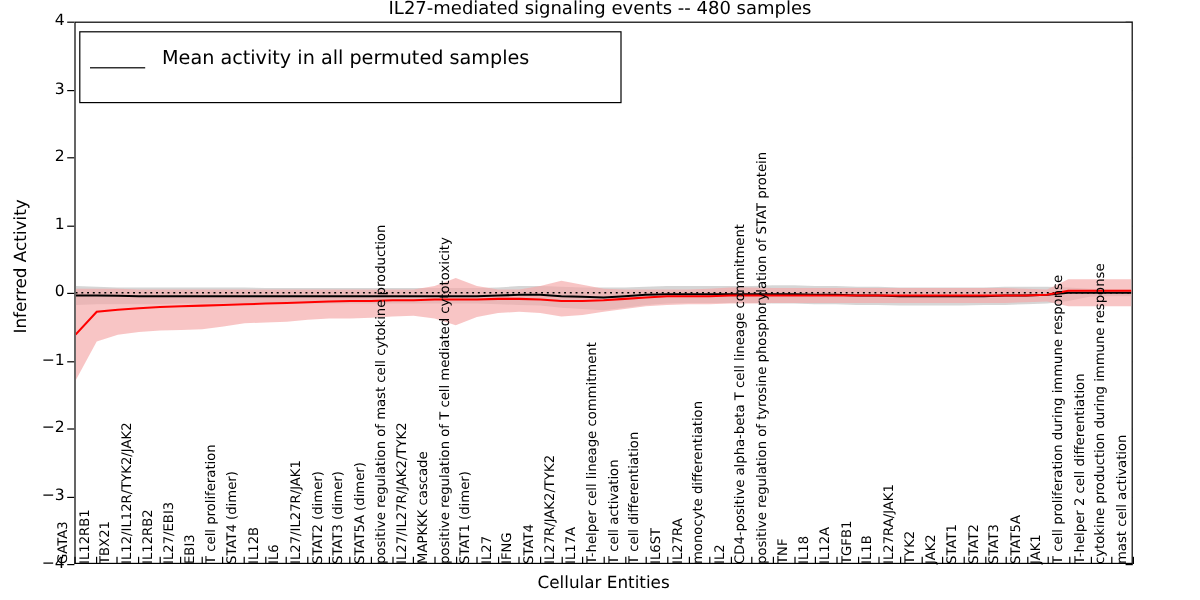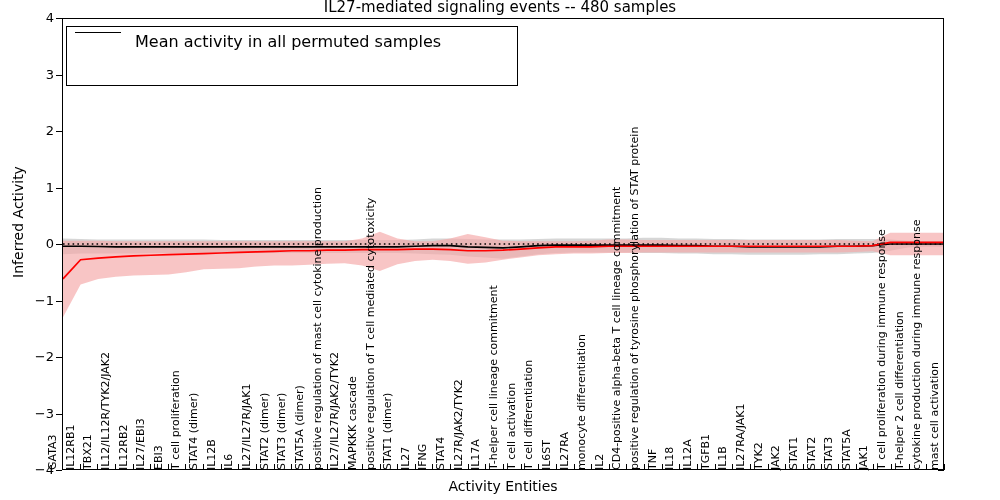--- a/index.html
+++ b/index.html
@@ -14,21 +14,21 @@
   .ytick{position:absolute;right:946px;width:40px;text-align:right;font-size:13px;color:#000;}
   .ytickmark{position:absolute;left:56px;width:6px;height:1px;background:#000;}
   .ytickmark.r{left:938px;}
   #xlabel{position:absolute;left:62px;top:478px;width:882px;text-align:center;font-size:14px;color:#000;}
   
   #xticks{position:absolute;left:62px;top:470px;width:882px;height:0;}
   .xt{position:absolute;bottom:0;transform-origin:left bottom;transform:rotate(-90deg);white-space:nowrap;font-size:11px;color:#000;line-height:11px;}
   .xtm{position:absolute;top:464px;width:1px;height:6px;background:#000;}
   
   #legend{position:absolute;left:66px;top:26px;width:452px;height:60px;border:1px solid #000;background:#fff;box-sizing:border-box;padding:5px 8px;}
-  .lgrow{display:flex;align-items:flex-start;height:25px;}
+  .lgrow{display:flex;align-items:flex-end;height:25px;}
   .lgline{width:46px;height:0;border-top:1.4px solid #000;margin-right:14px;}
   .lgline.red{border-top-color:#ff0000;}
   .lgtext{font-size:16px;color:#000;}
 </style>
 </head>
 <body>
 
 <div id="fig">
 
   <div id="title">IL27-mediated signaling events -- 480 samples</div>
@@ -122,21 +122,21 @@
       <div class="xt" style="left: 736.88px;">STAT1</div>
       <div class="xt" style="left: 754.52px;">STAT2</div>
       <div class="xt" style="left: 772.16px;">STAT3</div>
       <div class="xt" style="left: 789.8px;">STAT5A</div>
       <div class="xt" style="left: 807.44px;">JAK1</div>
       <div class="xt" style="left: 825.08px;">T cell proliferation during immune response</div>
       <div class="xt" style="left: 842.72px;">T-helper 2 cell differentiation</div>
       <div class="xt" style="left: 860.36px;">cytokine production during immune response</div>
       <div class="xt" style="left: 878px;">mast cell activation</div>
     </div>
-  <div id="xlabel">Activity Entities</div>
+  <div id="xlabel">Cellular Entities</div>
 
   <div id="legend">
     <div class="lgrow">
       <span class="lgline"></span>
       <span class="lgtext">Mean activity in all permuted samples</span>
     </div>
   </div>
 
 <div class="xtm" style="left: 62px;"></div>
     <div class="xtm" style="left: 79.64px;"></div>

